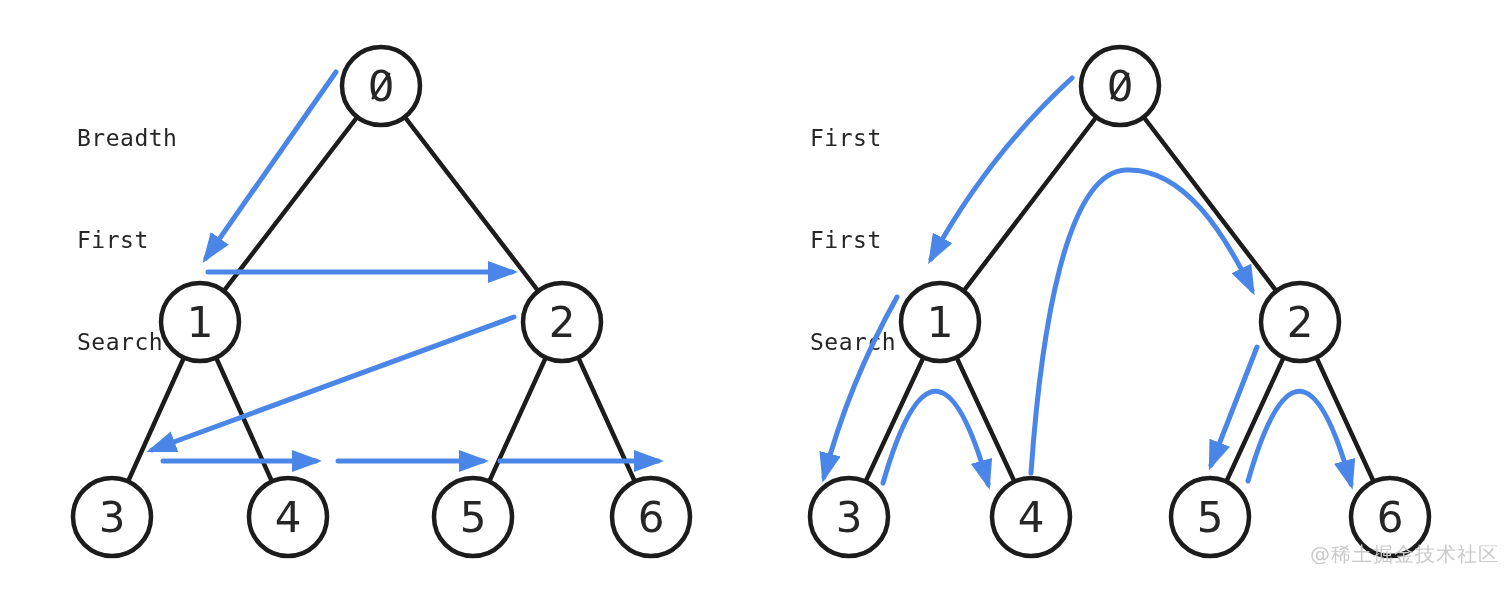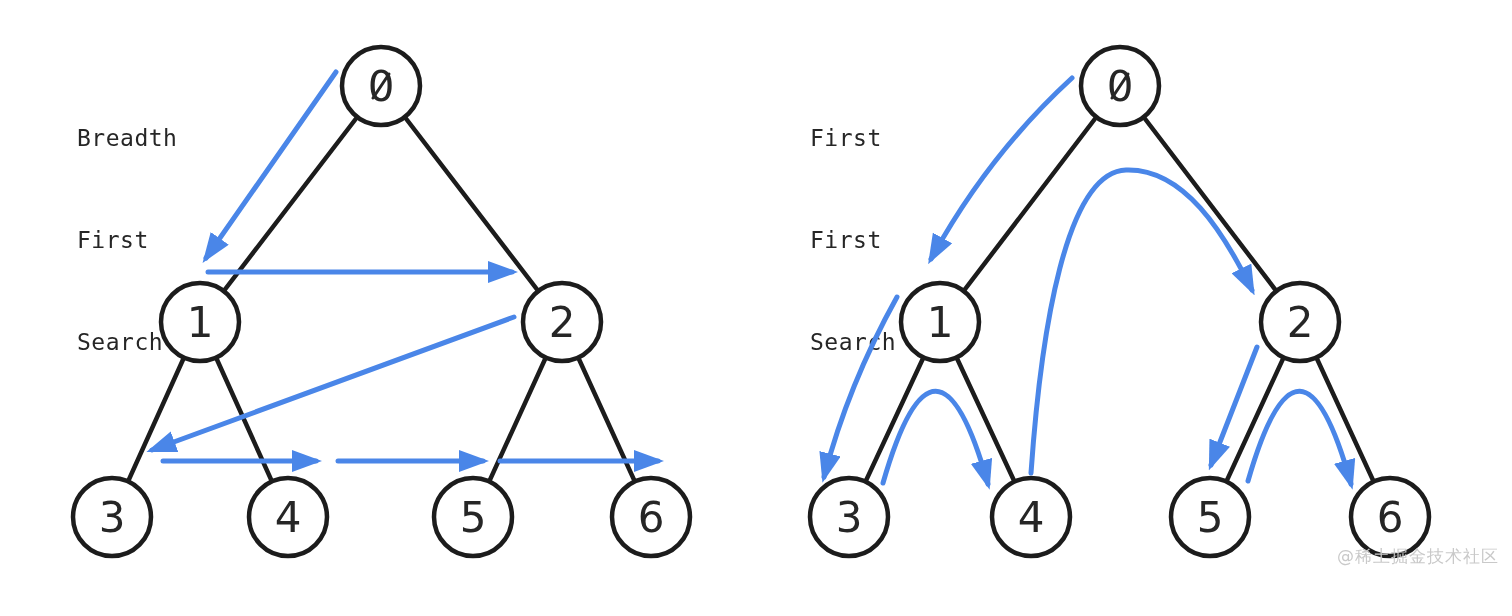--- a/index.html
+++ b/index.html
@@ -26,21 +26,21 @@
   .title.dfs { left: 810px; }
   .nodelabel text {
     font-family: "DejaVu Sans", "Liberation Sans", sans-serif;
     font-size: 42px;
     text-anchor: middle;
   }
   .watermark {
     position: absolute;
     right: 13px;
     bottom: 16px;
-    font-size: 17px;
+    font-size: 20px;
     letter-spacing: 1px;
     color: #c9c9c9;
     font-family: "DejaVu Sans", "Liberation Sans", sans-serif;
   }
 </style>
 </head>
 <body>
 
 <div class="canvas">
 

